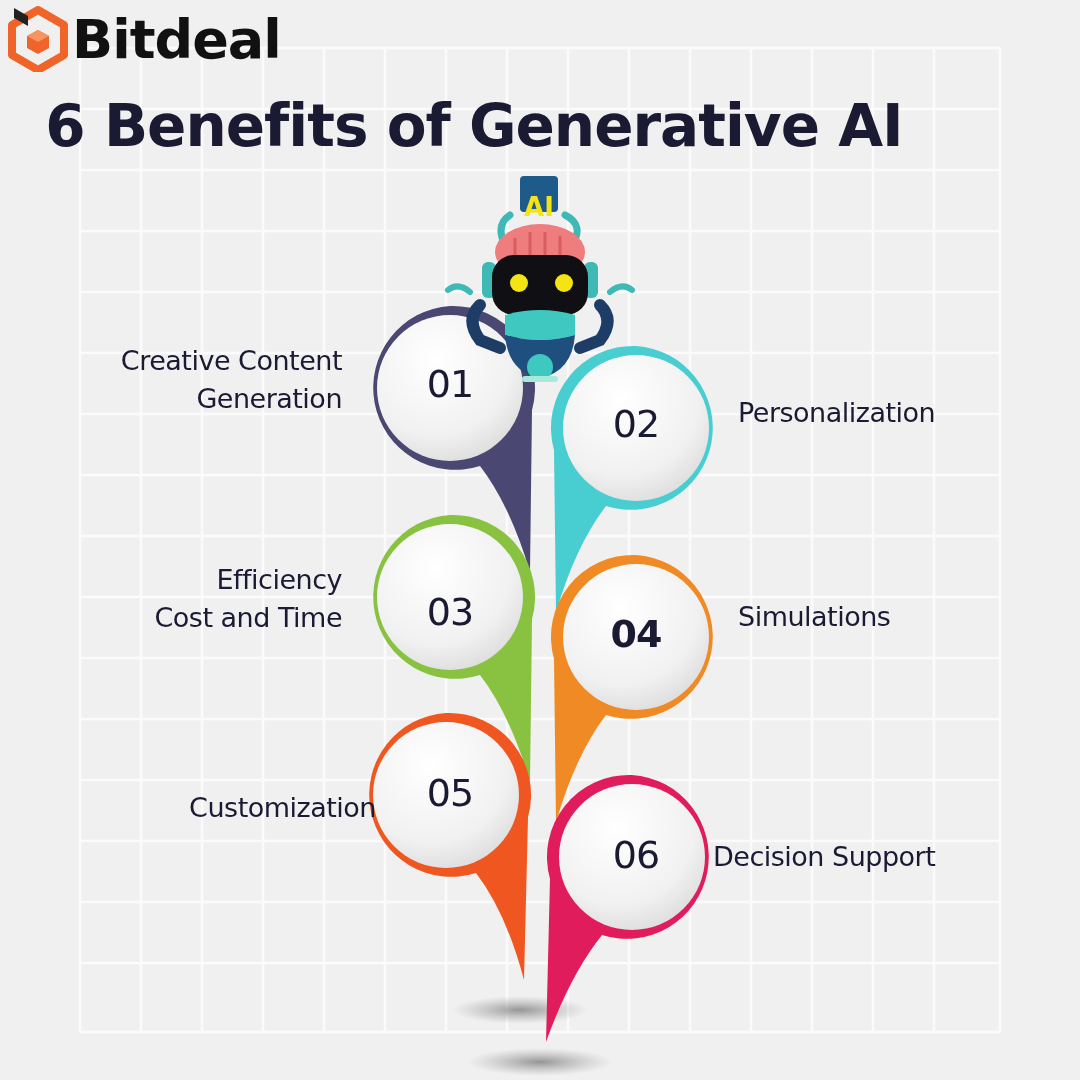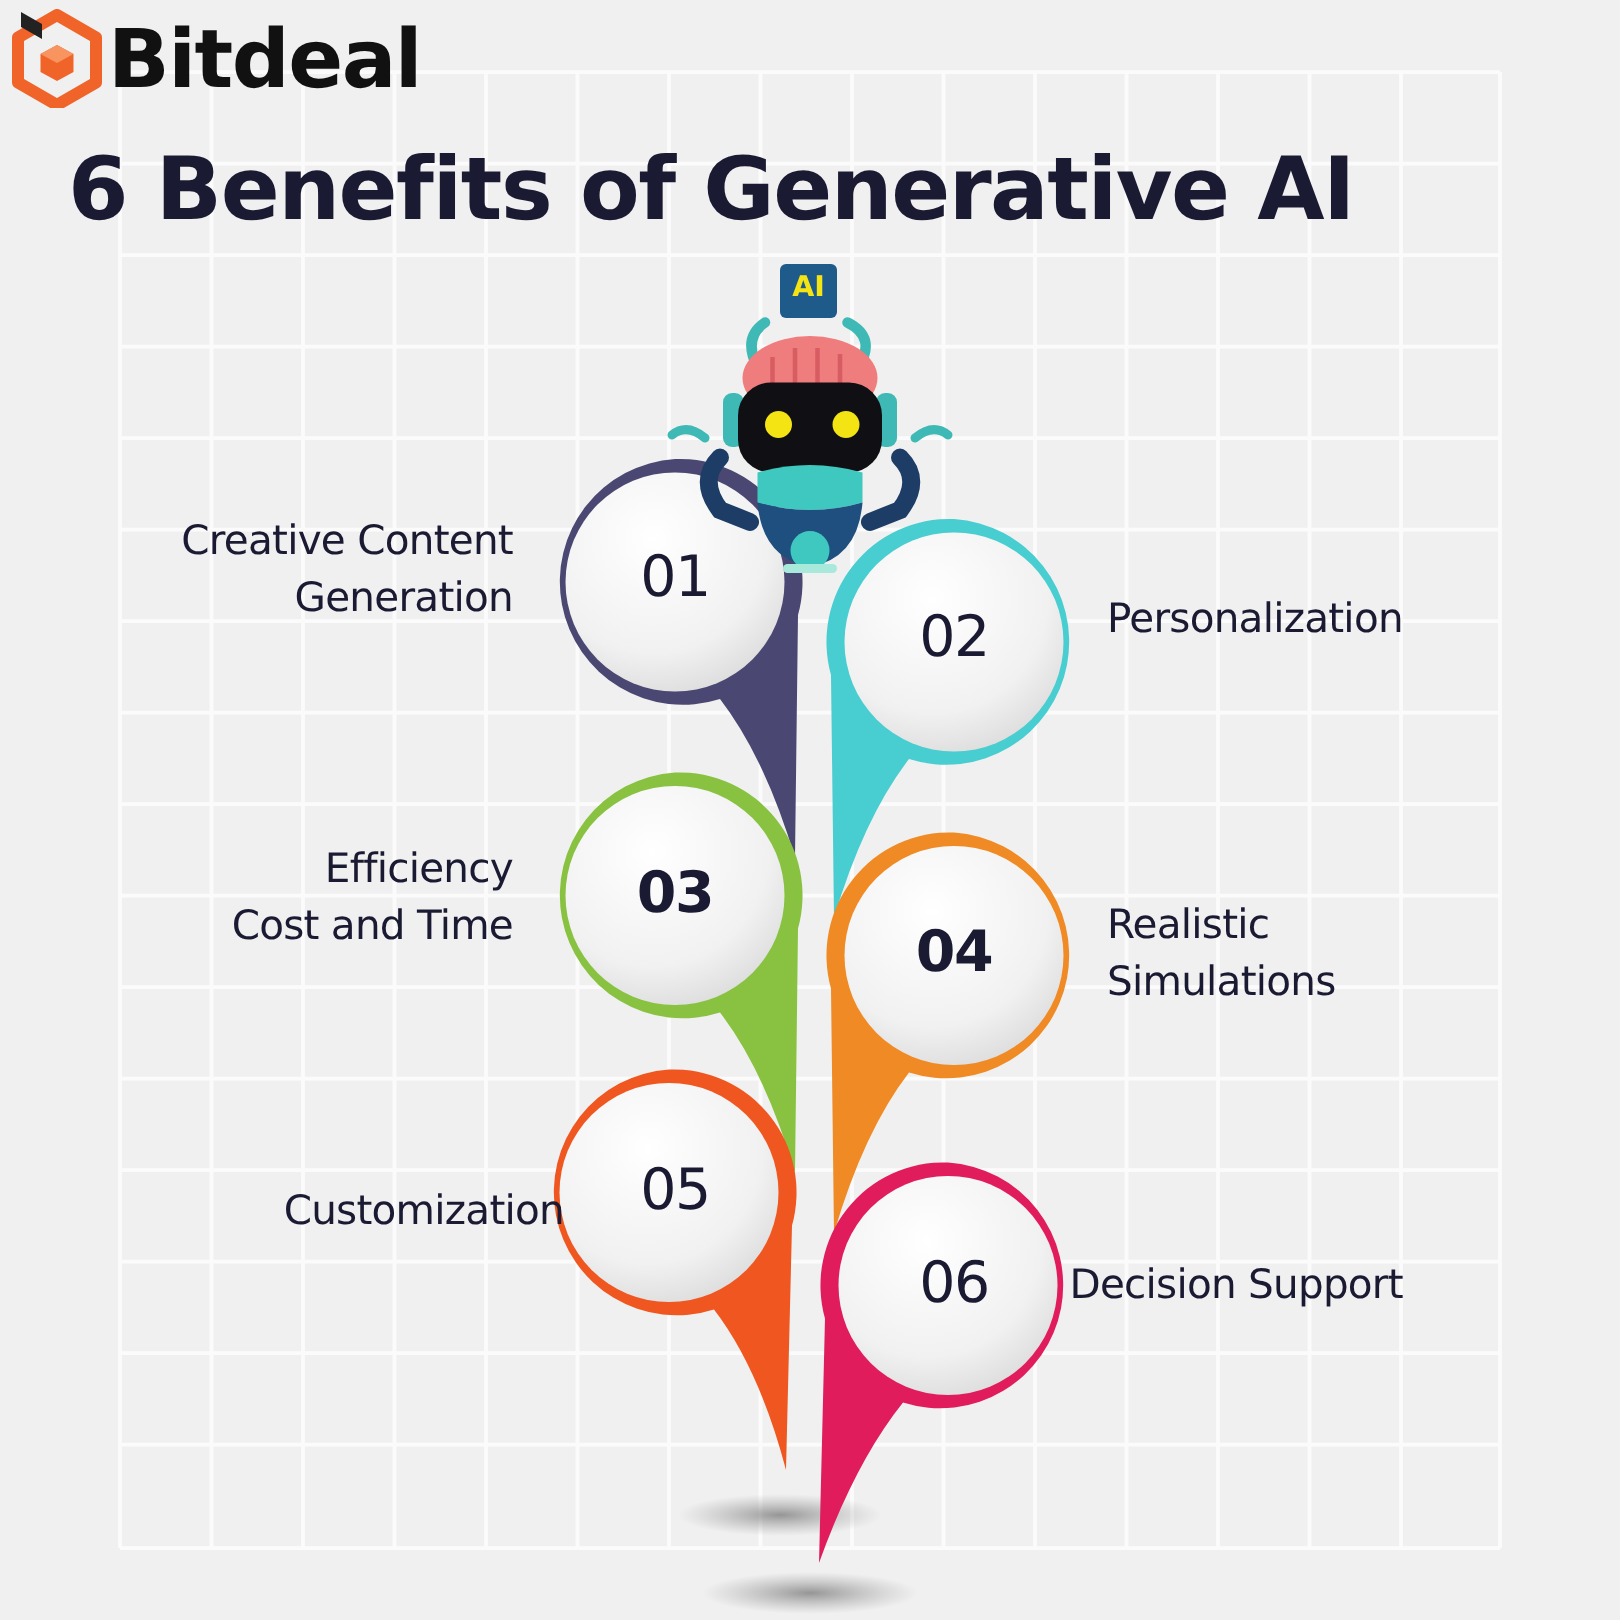--- a/index.html
+++ b/index.html
@@ -104,42 +104,41 @@
     <circle cx="519" cy="283" r="9" fill="#f5e414"></circle>
     <circle cx="564" cy="283" r="9" fill="#f5e414"></circle>
 
     <path d="M505 315 Q540 305 575 315 L575 335 Q540 345 505 335 Z" fill="#3fc8c0"></path>
     <path d="M505 335 Q540 345 575 335 Q572 372 540 378 Q508 372 505 335 Z" fill="#1e4f7e"></path>
     <circle cx="540" cy="367" r="13" fill="#3fc8c0"></circle>
     <rect x="522" y="376" width="36" height="6" rx="3" fill="#a8e9dc"></rect>
   </g>
 </svg>
 
-<div style="position:absolute;left:520px;top:180px;width:38px;text-align:center;font-family:'DejaVu Sans',sans-serif;font-weight:bold;font-size:19px;color:#f5e414;">AI</div>
+<div style="position:absolute;left:520px;top:192px;width:38px;text-align:center;font-family:'DejaVu Sans',sans-serif;font-weight:bold;font-size:26px;color:#f5e414;">AI</div>
 
 <div class="num" style="left:390px;top:362px;">01</div>
 <div class="num" style="left:576px;top:402px;">02</div>
-<div class="num" style="left:390px;top:573px;font-weight:bold;">03</div>
+<div class="num" style="left:390px;top:590px;">03</div>
 <div class="num" style="left:576px;top:612px;font-weight:bold;">04</div>
 <div class="num" style="left:390px;top:771px;">05</div>
 <div class="num" style="left:576px;top:833px;">06</div>
 
 <div class="label left" style="right:738px;top:342px;">
   <div>Creative Content</div>
   <div>Generation</div>
 </div>
 <div class="label right" style="left:738px;top:394px;">
   <div>Personalization</div>
 </div>
 <div class="label left" style="right:738px;top:561px;">
   <div>Efficiency</div>
   <div>Cost and Time</div>
 </div>
 <div class="label right" style="left:738px;top:598px;">
-  <div>Realistic</div>
   <div>Simulations</div>
 </div>
 <div class="label left" style="right:704px;top:789px;">
   <div>Customization</div>
 </div>
 <div class="label right" style="left:713px;top:838px;">
   <div>Decision Support</div>
 </div>
 
 </body></html>

